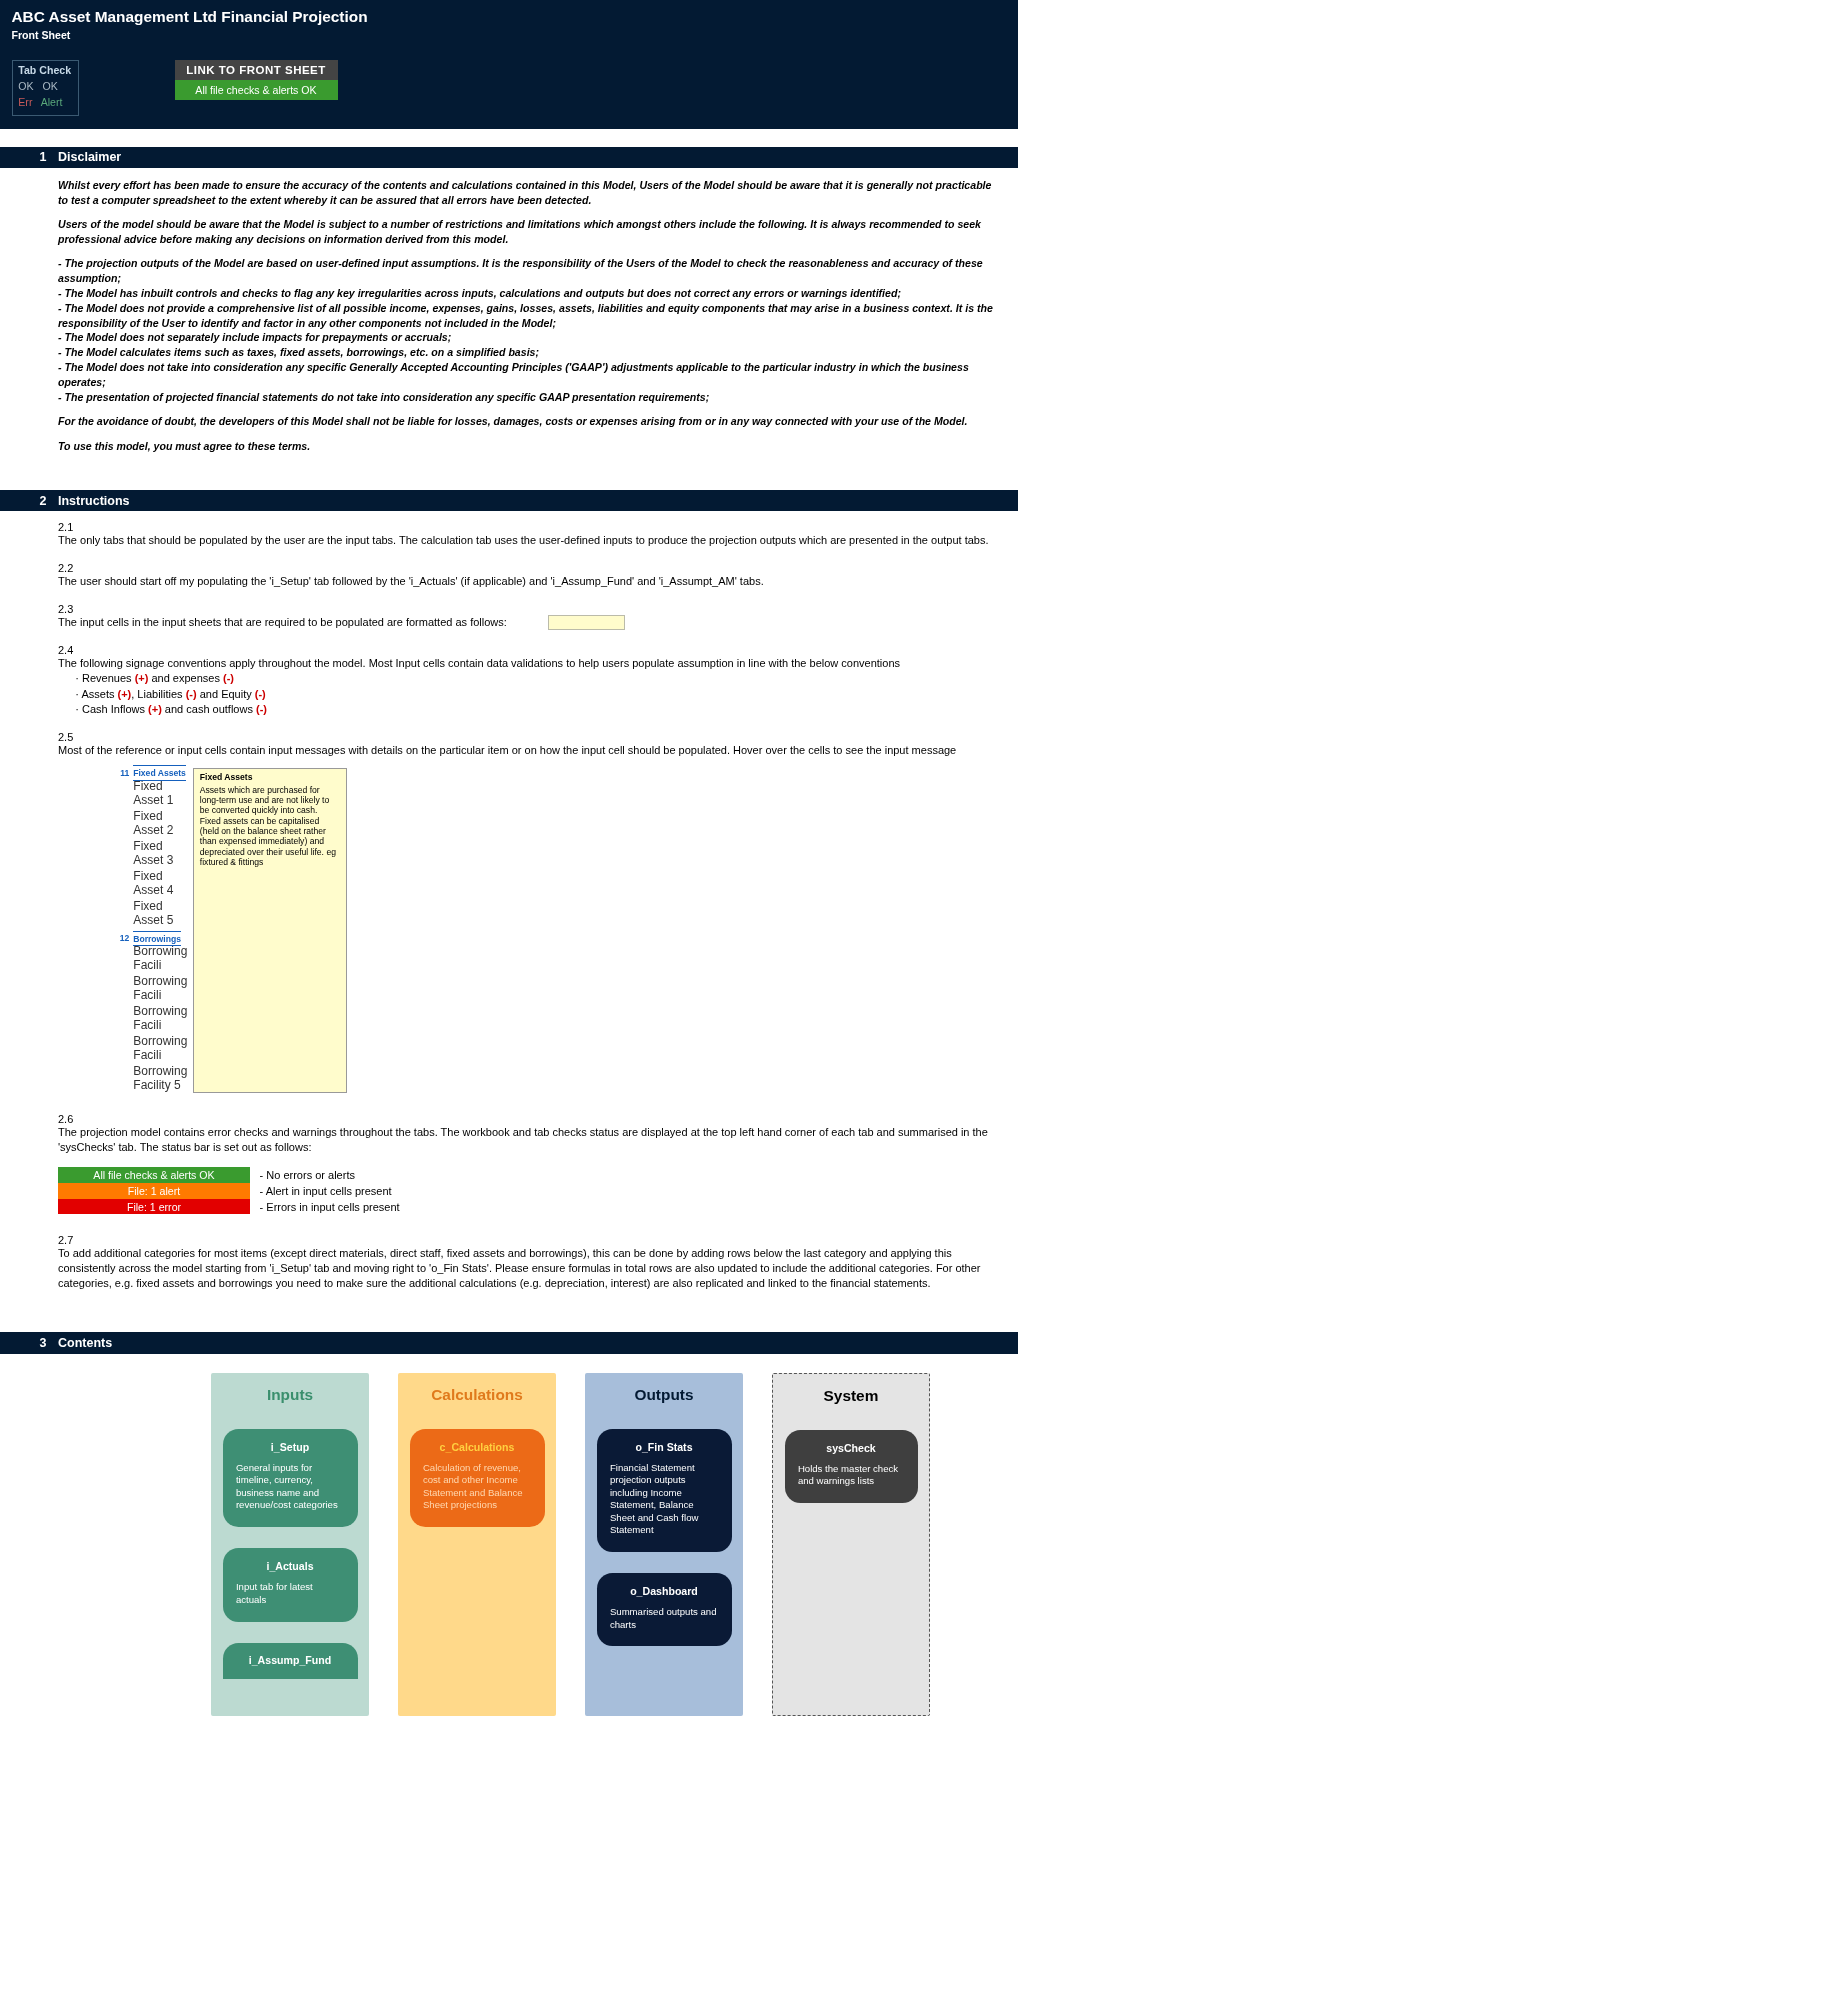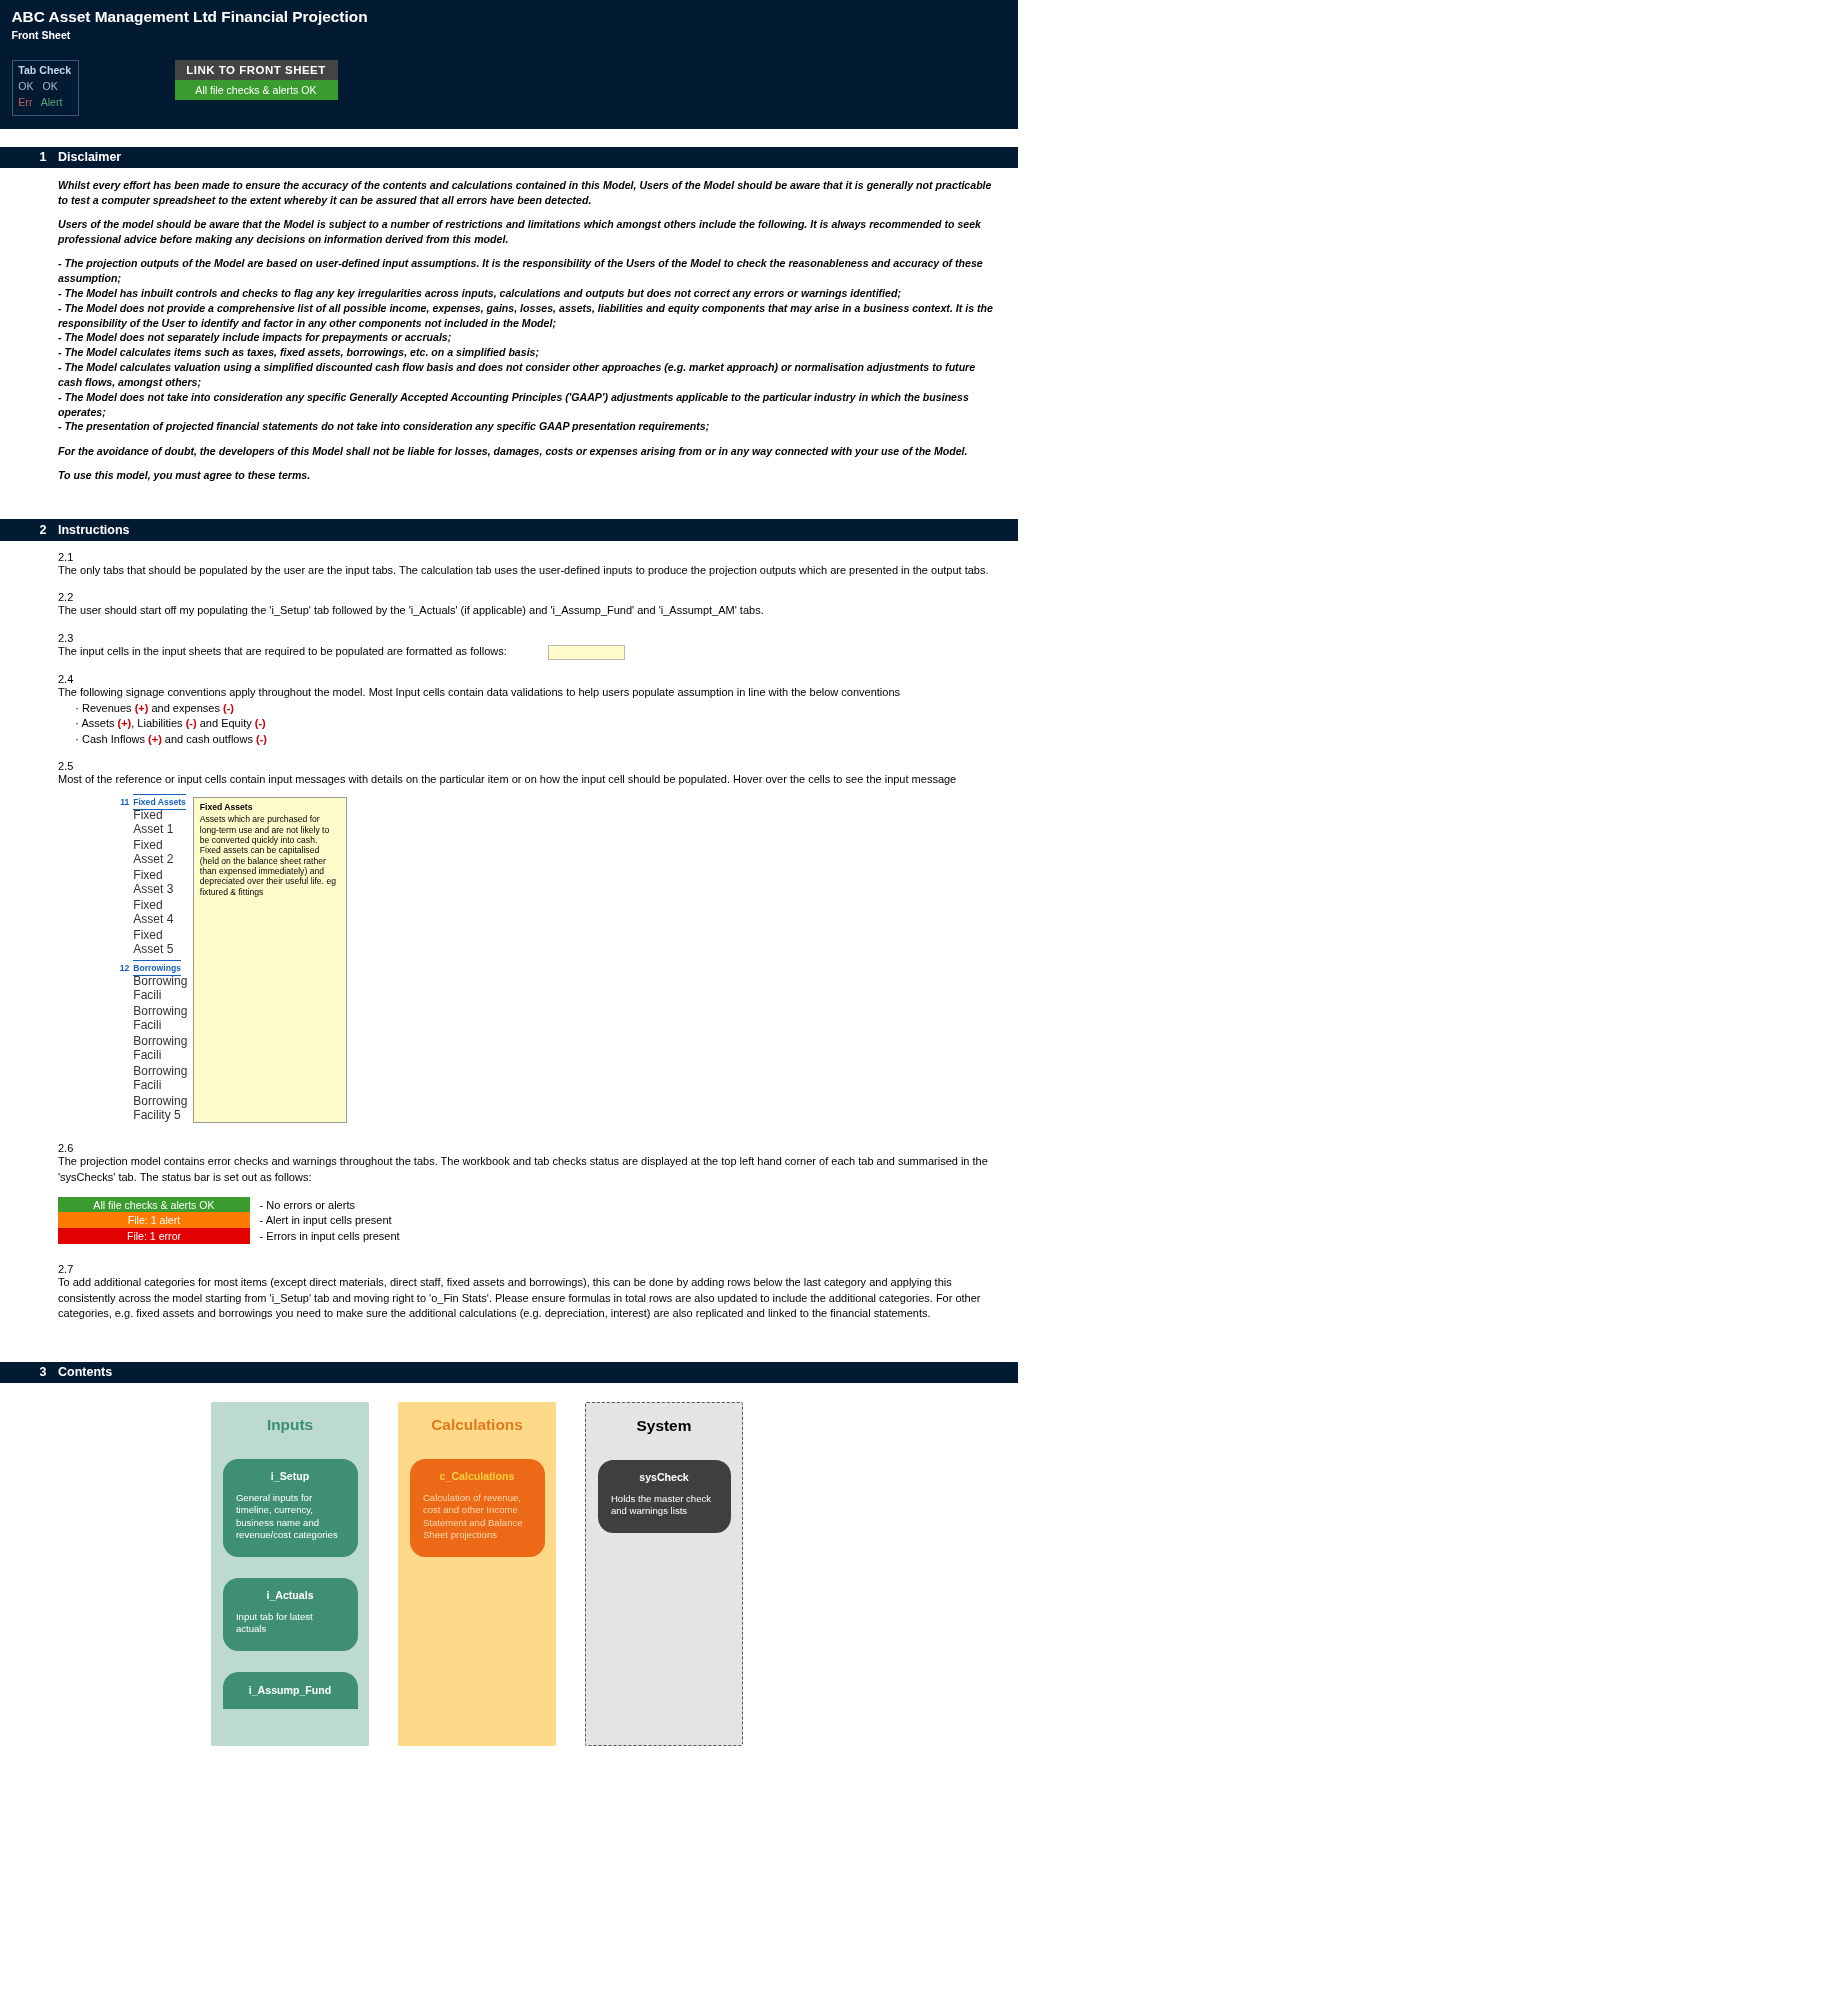--- a/index.html
+++ b/index.html
@@ -108,21 +108,20 @@
   <div class="section-title">Disclaimer</div>
 </div>
 <div class="disc-body">
   <p class="bold-ital">Whilst every effort has been made to ensure the accuracy of the contents and calculations contained in this Model, Users of the Model should be aware that it is generally not practicable to test a computer spreadsheet to the extent whereby it can be assured that all errors have been detected.</p>
   <p class="bold-ital">Users of the model should be aware that the Model is subject to a number of restrictions and limitations which amongst others include the following.  It is always recommended to seek professional advice before making any decisions on information derived from this model.</p>
   <p class="bullet bold-ital">- The projection outputs of the Model are based on user-defined input assumptions. It is the responsibility of the Users of the Model to check the reasonableness and accuracy of these assumption;</p>
   <p class="bullet bold-ital">- The Model has inbuilt controls and checks to flag any key irregularities across inputs, calculations and outputs but does not correct any errors or warnings identified;</p>
   <p class="bullet bold-ital">- The Model does not provide a comprehensive list of all possible income, expenses, gains, losses, assets, liabilities and equity components that may arise in a business context. It is the responsibility of the User to identify and factor in any other components not included in the Model;</p>
   <p class="bullet bold-ital">- The Model does not separately include impacts for prepayments or accruals;</p>
   <p class="bullet bold-ital">- The Model calculates items such as taxes, fixed assets, borrowings, etc. on a simplified basis;</p>
-  <p class="bullet bold-ital">- The Model calculates valuation using a simplified discounted cash flow basis and does not consider other approaches (e.g. market approach) or normalisation adjustments to future cash flows, amongst others;</p>
   <p class="bullet bold-ital">- The Model does not take into consideration any specific Generally Accepted Accounting Principles ('GAAP') adjustments applicable to the particular industry in which the business operates;</p>
   <p class="bold-ital" style="margin-bottom:9.6px">- The presentation of projected financial statements do not take into consideration any specific GAAP presentation requirements;</p>
   <p class="bold-ital">For the avoidance of doubt, the developers of this Model shall not be liable for losses, damages, costs or expenses arising from or in any way connected with your use of the Model.</p>
   <p class="bold-ital">To use this model, you must agree to these terms.</p>
 </div>
 
 <div class="section-bar">
   <div class="section-num">2</div>
   <div class="section-title">Instructions</div>
 </div>
@@ -238,20 +237,31 @@
   </div>
 
   <div class="col col-calc">
     <h3>Calculations</h3>
     <div class="card calc">
       <div class="card-title">c_Calculations</div>
       <div>Calculation of revenue, cost and other Income Statement and Balance Sheet projections</div>
     </div>
   </div>
 
+  <div class="col col-out">
+    <h3>Outputs</h3>
+    <div class="card out">
+      <div class="card-title">o_Fin Stats</div>
+      <div>Financial Statement projection outputs including Income Statement, Balance Sheet and Cash flow Statement</div>
+    </div>
+    <div class="card out">
+      <div class="card-title">o_Dashboard</div>
+      <div>Summarised outputs and charts</div>
+    </div>
+  </div>
 
   <div class="col col-sys">
     <h3>System</h3>
     <div class="card sys">
       <div class="card-title">sysCheck</div>
       <div>Holds the master check and warnings lists</div>
     </div>
   </div>
 
 </div>

